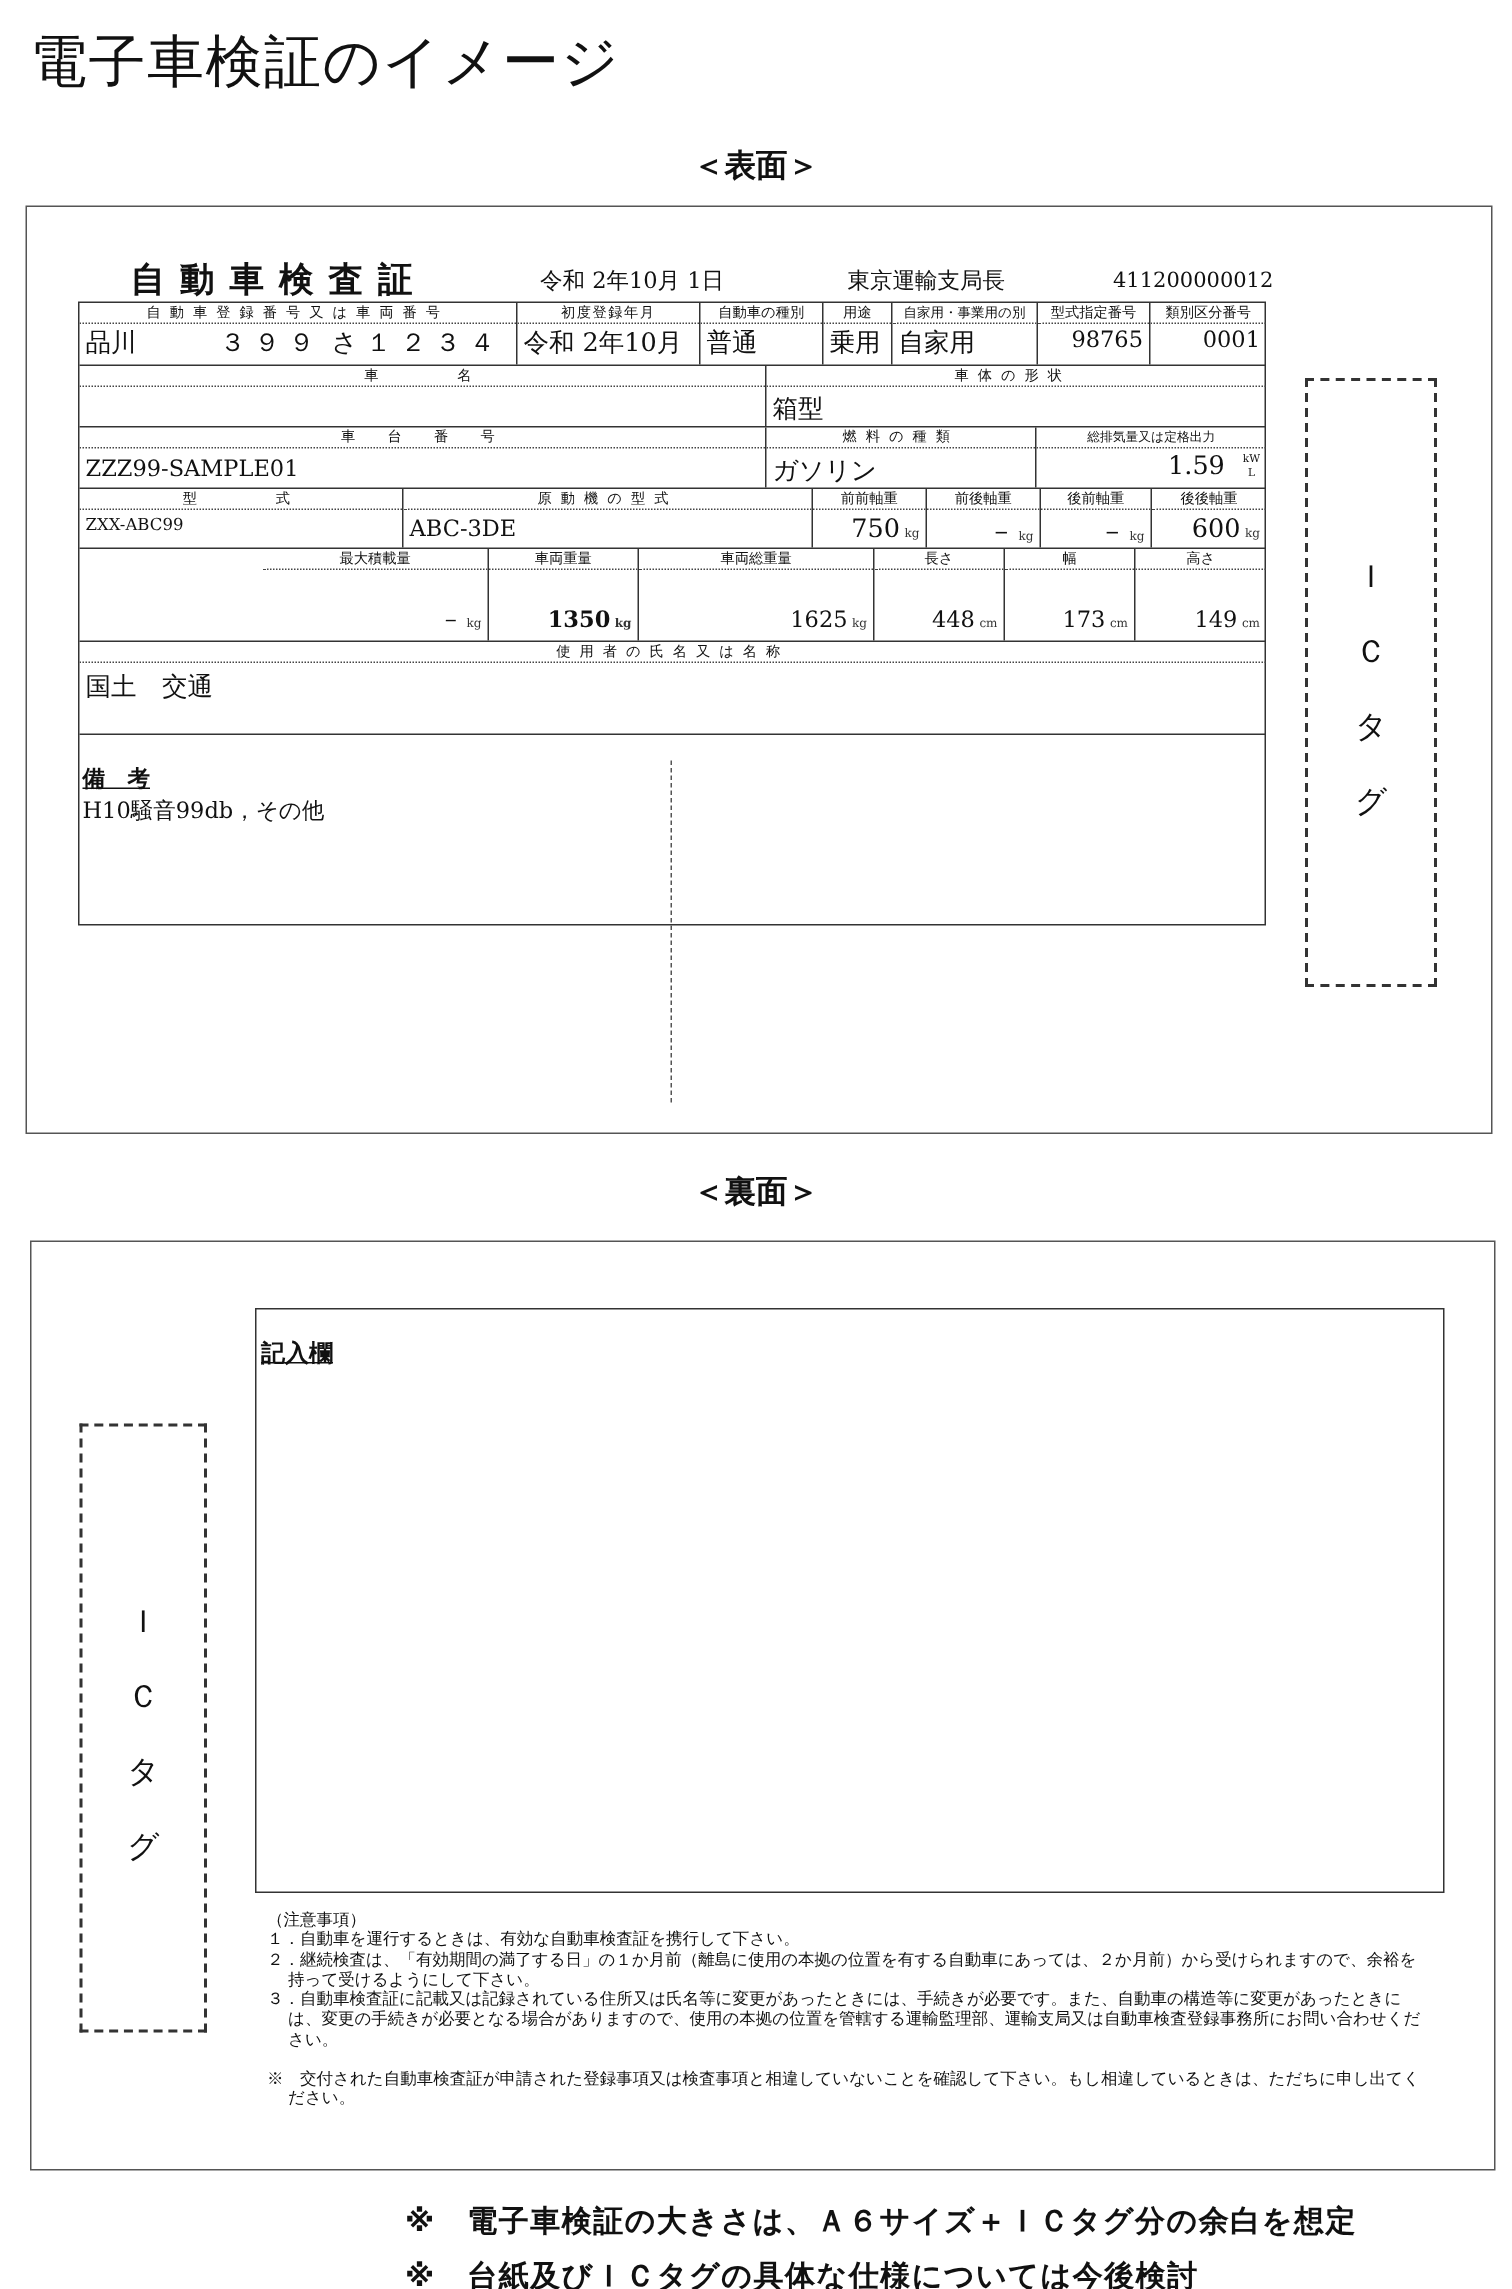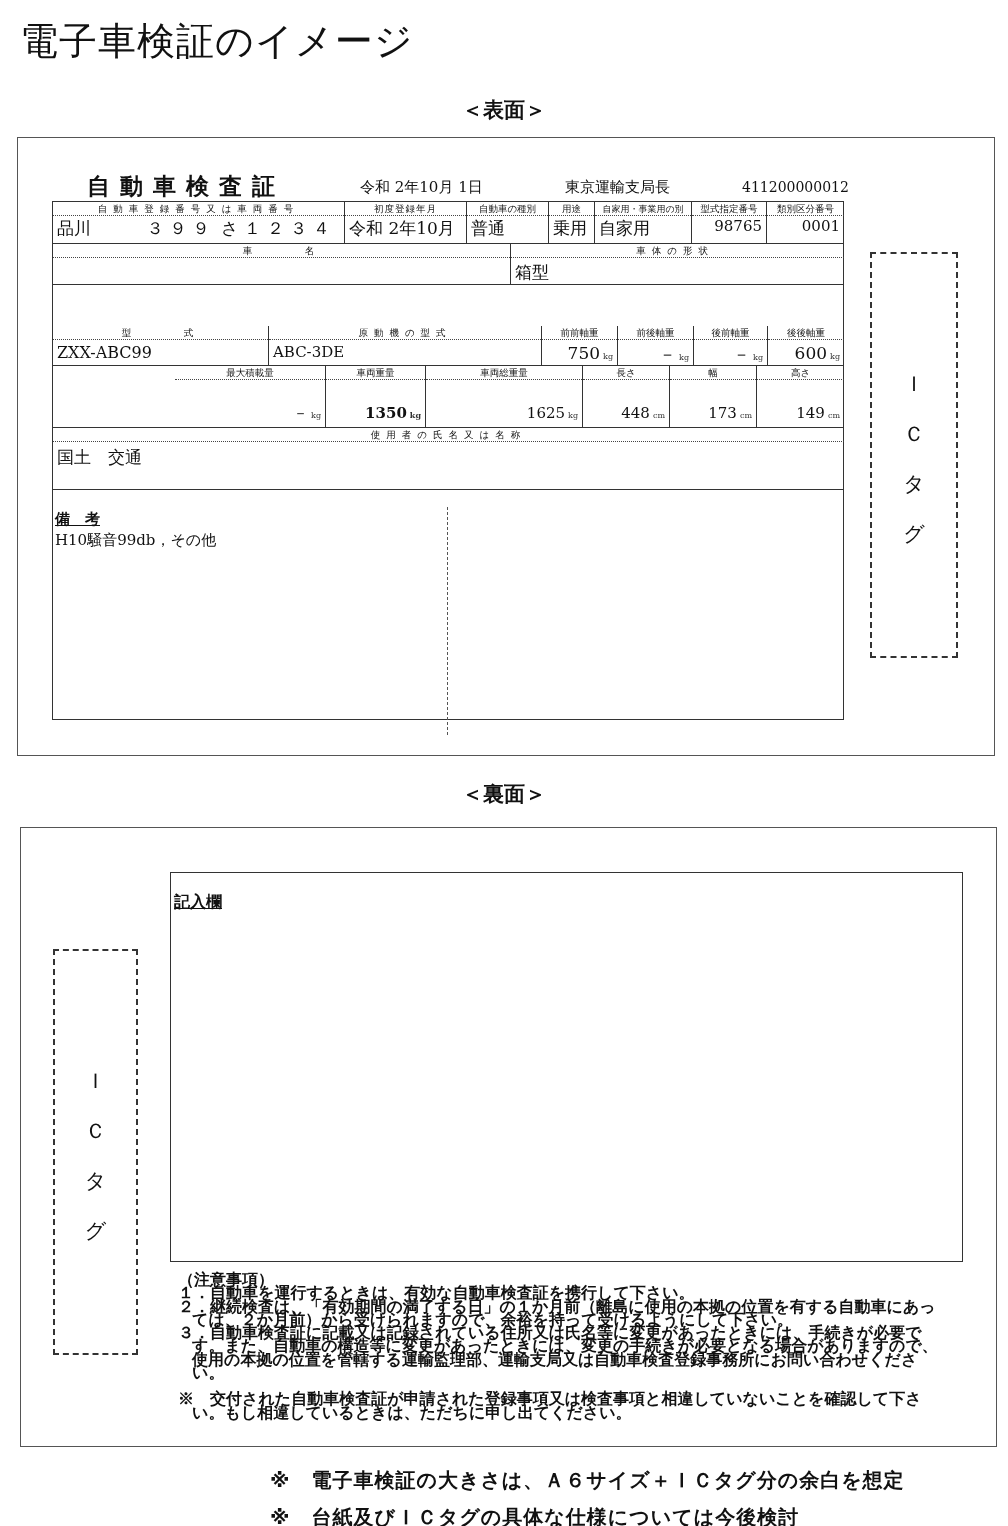--- a/index.html
+++ b/index.html
@@ -21,37 +21,37 @@
   .hdr { font-size: 9.5px; text-align: center; letter-spacing: 1px; line-height: 14px; height: 14px; border-bottom: 1px dotted #444; font-family: "DejaVu Sans", sans-serif; }
   .hdr.wide { letter-spacing: 6px; }
   .val { font-size: 17px; white-space: nowrap; padding: 1px 4px; }
   .val.right { text-align: right; }
   .unit { font-size: 8px; margin-left: 3px; color: #333; }
   .row { position: absolute; left: 0; width: 791px; border-bottom: 1.3px solid #333; }
 
   .ic-box { border: 2px dashed #333; }
   .ic-text { font-size: 21px; text-align: center; line-height: 50px; width: 100%; }
 
-  .notes { font-size: 16px; line-height: 13.3px; font-weight: bold; }
+  .notes { font-size: 11px; line-height: 13.3px; }
   .footnote { font-size: 20px; font-weight: bold; letter-spacing: 1px; }
 </style>
 </head>
 <body>
 
 <div class="abs page-title sans">電子車検証のイメージ</div>
 <div class="abs side-label sans" style="left:0; top:80px;">＜表面＞</div>
 
 <div class="abs frame" style="left:17px; top:121px; width:978px; height:619px;"></div>
 
 <div class="abs cert-title sans" style="left:87px; top:155px;">自動車検査証</div>
 <div class="abs cert-date" style="left:360px; top:162px;">令和 2年10月 1日</div>
 <div class="abs cert-date" style="left:565px; top:162px;">東京運輸支局長</div>
 <div class="abs cert-date" style="left:742px; top:163px; font-size:14px;">411200000012</div>
 
-<div class="abs" style="left:52px; top:185px; width:792px; height:519px; border:1.5px solid #333;">
+<div class="abs" style="left:52px; top:185px; width:792px; height:416px; border:1.5px solid #333;">
 
   <div class="row" style="top:0; height:42px;">
     <div class="cell" style="left:0; width:292px; height:41px;">
       <div class="hdr wide">自動車登録番号又は車両番号</div>
       <div class="val" style="display:flex; justify-content:space-between; padding-right:8px;">
         <span>品川</span>
         <span style="letter-spacing:6px; margin-left:50px;">３９９</span>
         <span>さ</span>
         <span style="letter-spacing:6px;">１２３４</span>
       </div>
@@ -85,25 +85,45 @@
   <div class="row" style="top:42px; height:41px;">
     <div class="cell" style="left:0; width:458px; height:40px;">
       <div class="hdr wide">車　　　名</div>
     </div>
     <div class="cell" style="left:458px; width:333px; height:40px; border-right:none;">
       <div class="hdr wide" style="text-align:right; padding-right:130px;">車体の形状</div>
       <div class="val" style="padding-top:3px;">箱型</div>
     </div>
   </div>
 
+  <div class="row" style="top:83px; height:41px;">
+    <div class="cell" style="left:0; width:458px; height:40px;">
+      <div class="hdr wide">車　台　番　号</div>
+      <div class="val" style="font-size:15px; padding-top:4px;">ZZZ99-SAMPLE01</div>
+    </div>
+    <div class="cell" style="left:458px; width:180px; height:40px;">
+      <div class="hdr wide">燃料の種類</div>
+      <div class="val" style="padding-top:3px;">ガソリン</div>
+    </div>
+    <div class="cell" style="left:638px; width:153px; height:40px; border-right:none;">
+      <div class="hdr" style="letter-spacing:0; font-size:8.5px;">総排気量又は定格出力</div>
+      <div class="val right" style="display:flex; justify-content:flex-end; align-items:center; padding-top:2px;">
+        <span>1.59</span>
+        <span style="display:flex; flex-direction:column; font-size:7px; line-height:9px; margin-left:12px; text-align:center;">
+          <span>kW</span>
+          <span>L</span>
+        </span>
+      </div>
+    </div>
+  </div>
 
   <div class="row" style="top:124px; height:40px;">
     <div class="cell" style="left:0; width:216px; height:39px;">
       <div class="hdr wide">型　　　式</div>
-      <div class="val" style="font-size:16px; padding-top:3px;">ZXX-ABC99</div>
+      <div class="val" style="font-size:11px; padding-top:3px;">ZXX-ABC99</div>
     </div>
     <div class="cell" style="left:216px; width:273px; height:39px;">
       <div class="hdr wide">原動機の型式</div>
       <div class="val" style="font-size:15px; padding-top:3px;">ABC-3DE</div>
     </div>
     <div class="cell" style="left:489px; width:76px; height:39px;">
       <div class="hdr" style="letter-spacing:0;">前前軸重</div>
       <div class="val right" style="padding-top:3px;"><span>750</span><span class="unit">kg</span></div>
     </div>
     <div class="cell" style="left:565px; width:76px; height:39px;">

